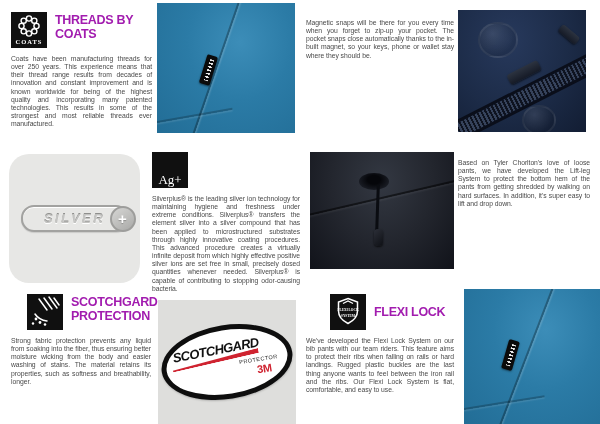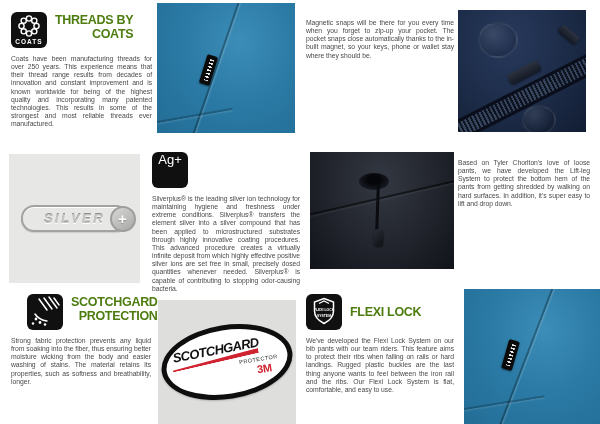--- a/index.html
+++ b/index.html
@@ -1,24 +1,24 @@
 <!DOCTYPE html>
 <html><head>
 <meta charset="utf-8">
 <style>
   html,body{margin:0;padding:0;background:#fff;}
   #canvas{position:relative;width:600px;height:424px;background:#ffffff;overflow:hidden;
           font-family:"Liberation Sans","DejaVu Sans",sans-serif;}
   .block{position:absolute;}
   .hdr{display:flex;align-items:flex-start;gap:8px;}
-  .hdr.center{align-items:center;}
-  .icon-box{width:36px;height:36px;background:#101010;border-radius:6px;flex:none;
-            display:flex;align-items:flex-start;justify-content:center;overflow:hidden;}
+  .hdr.center{align-items:center;margin-left:24px;}
+  .icon-box{width:36px;height:36px;background:#101010;border-radius:0;flex:none;
+            display:flex;align-items:flex-end;justify-content:center;overflow:hidden;font-family:Liberation Serif, serif;}
   .title{margin:0;font-size:12.5px;font-weight:bold;line-height:1.1;letter-spacing:-0.3px;
-         color:#4d7c0f;white-space:pre-line;padding-top:2px;text-align:right;}
+         color:#a21caf;white-space:pre-line;padding-top:2px;}
   .body{margin:7px 0 0 0;font-size:6.8px;line-height:1.2;letter-spacing:-0.05px;
         color:#4a4a4a;text-align:justify;}
   .ag-text{color:#fff;font-size:13px;font-weight:500;letter-spacing:0;}
 
   
   .photo{position:absolute;overflow:hidden;}
   .photo.blue{background:radial-gradient(ellipse at 60% 30%, #3c8db8 0%, #2b7ba6 45%, #226d96 100%);}
   .photo.navy{background:radial-gradient(ellipse at 40% 25%, #27395c 0%, #1c2b47 55%, #121d33 100%);}
   .photo.dark{background:radial-gradient(ellipse at 50% 25%, #333842 0%, #23262e 50%, #11131a 100%);}
   .seam{position:absolute;width:2px;background:rgba(0,0,0,0.30);box-shadow:1.5px 0 1.5px rgba(255,255,255,0.18);}
@@ -102,21 +102,21 @@
   </div>
 
   <div class="photo navy" style="left:458px;top:10px;width:128px;height:122px;">
     <div class="snap" style="left:16%;top:10%;width:36px;height:32px;"></div>
     <div class="snap" style="left:50%;top:78%;width:30px;height:26px;"></div>
     <div class="zipband" style="left:-12%;top:58%;width:145%;transform:rotate(-27deg);"></div>
     <div class="zippull" style="left:38%;top:47%;transform:rotate(-27deg);"></div>
     <div class="zippull" style="left:78%;top:16%;width:22px;height:9px;transform:rotate(40deg);"></div>
   </div>
 
-  <div class="panel" style="left:9px;top:154px;width:131px;height:129px;">
+  <div class="panel" style="left:9px;top:154px;width:131px;height:129px;border-radius:20px;">
     <div class="silver-capsule">
       <span class="silver-word">SILVER</span>
       <span class="silver-plus">+</span>
     </div>
   </div>
 
   <div class="block" style="left:152px;top:152px;width:148px;">
     <div class="hdr">
       <div class="icon-box">
         <span class="ag-text">Ag+</span>

